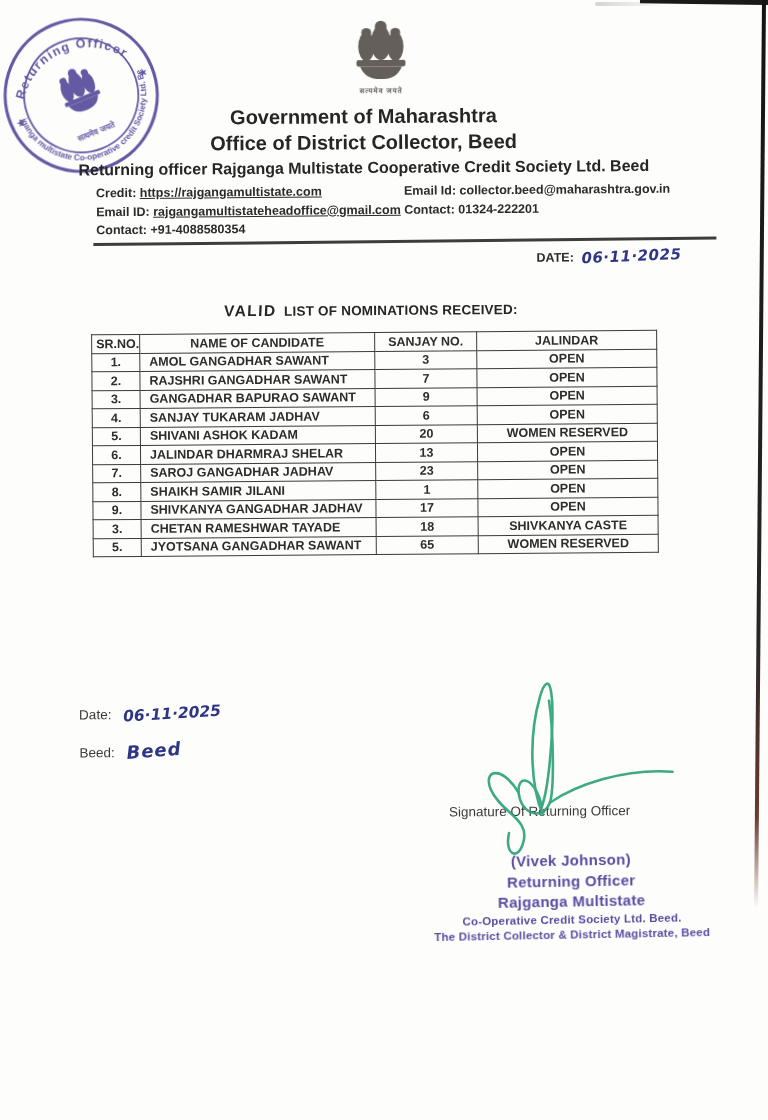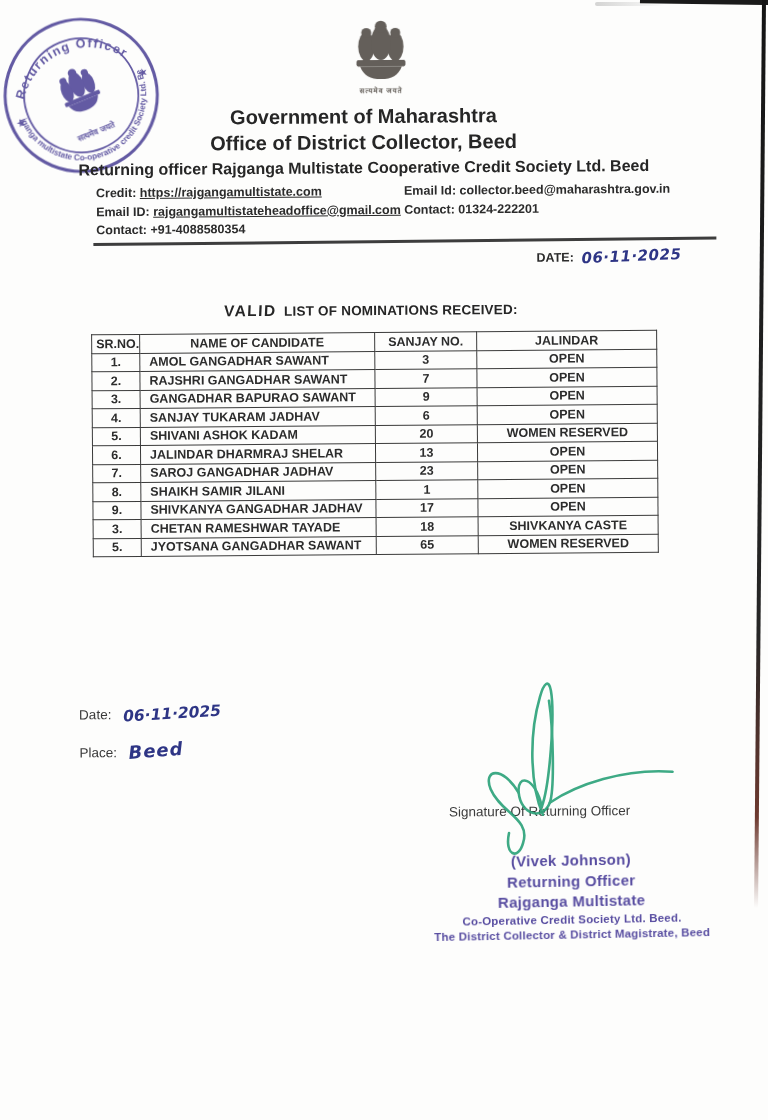--- a/index.html
+++ b/index.html
@@ -248,21 +248,21 @@
             <td>WOMEN RESERVED</td>
           </tr>
         </tbody>
     </table>
 
     <div class="f-date">
       <span>Date:</span>
       <span class="hw">06·11·2025</span>
     </div>
     <div class="f-place">
-      <span>Place:</span>
+      <span>Beed:</span>
       <span class="hw">Beed</span>
     </div>
 
     <svg class="signature" viewBox="0 0 240 200">
       <g fill="none" stroke="#2aa178" stroke-width="2.6" stroke-linecap="round" opacity="0.9">
         <path d="M 88,148 C 76,120 74,70 86,30 C 90,16 95,12 97,24 C 101,48 95,118 87,140"></path>
         <path d="M 87,140 C 81,110 62,106 64,126 C 66,148 88,154 95,136 C 100,123 99,62 95,34"></path>
         <path d="M 64,126 C 48,98 28,102 36,122 C 46,146 76,152 68,176 C 63,194 49,188 54,166"></path>
         <path d="M 95,136 C 122,118 170,102 218,106"></path>
       </g>

